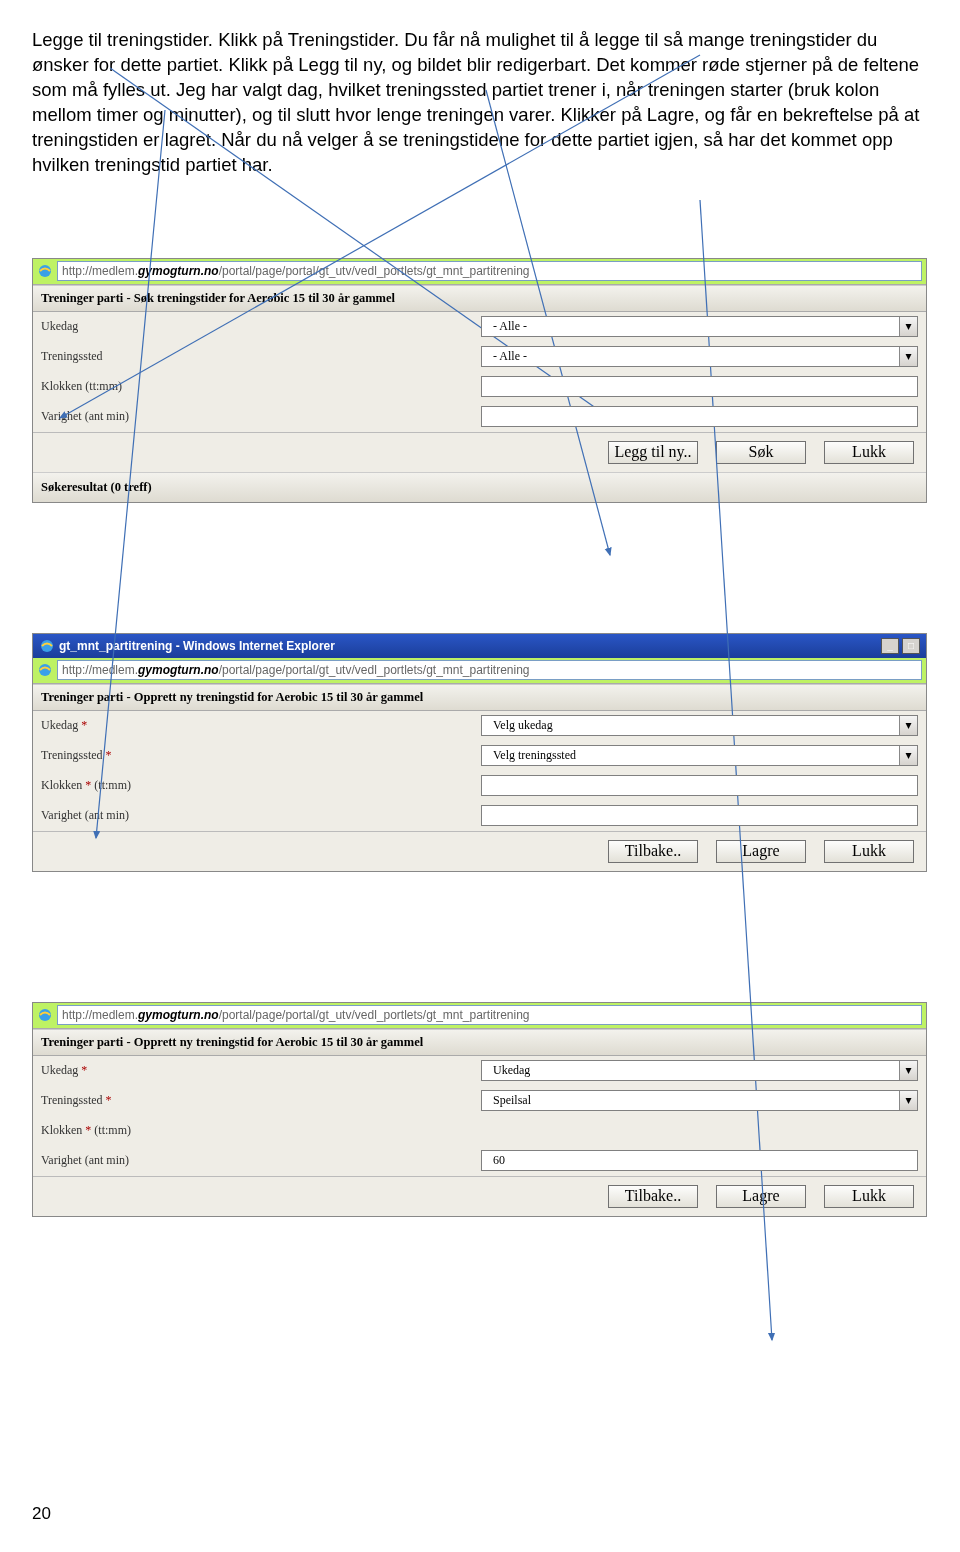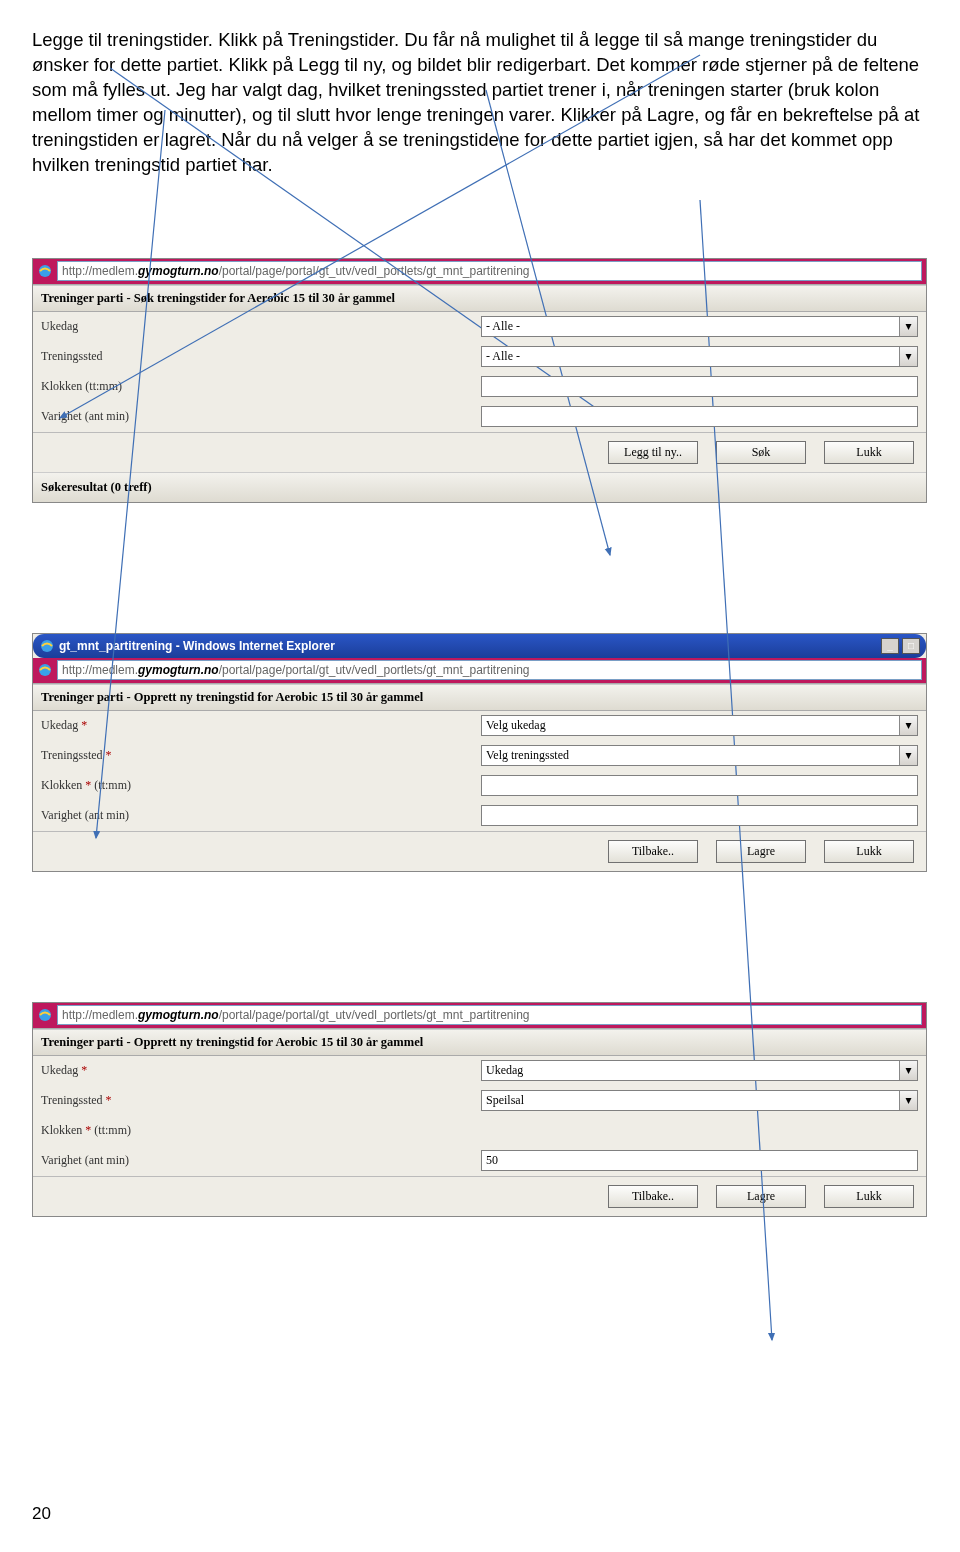--- a/index.html
+++ b/index.html
@@ -36,34 +36,33 @@
   .panel.last { margin-bottom: 0; }
   .titlebar {
     height: 24px;
     background: linear-gradient(#2a56c6, #1b3e9a);
     color: #fff;
     display: flex;
     align-items: center;
     padding: 0 6px;
     font-size: 12px;
     font-weight: bold;
-    border-radius: 11px;
   }
   .titlebar .spacer { flex: 1; }
   .wc-btn {
     width: 18px; height: 16px;
     background: #d6d3ce;
     border: 1px solid #555;
     margin-left: 3px;
     display: flex; align-items: center; justify-content: center;
     font-size: 10px; font-family: Arial;
   }
   .addrbar {
     height: 26px;
-    background: #be185d;
+    background: #bef264;
     border-bottom: 1px solid #aaa;
     display: flex;
     align-items: center;
     padding: 0 4px;
     gap: 4px;
   }
   .ie-icon {
     width: 16px; height: 16px;
     display: inline-block;
   }
@@ -104,21 +103,21 @@
   .flabel .req { color: #a00; }
   .fctrl {
     flex: 1;
   }
   .sel, .txt {
     width: 100%;
     height: 21px;
     border: 1px solid #808080;
     background: #fff;
     font-size: 12px;
-    padding: 0 4px;
+    padding: 0 11px;
     display: flex;
     align-items: center;
     position: relative;
   }
   .sel .caret {
     position: absolute;
     right: 0; top: 0; bottom: 0;
     width: 18px;
     background: linear-gradient(#f5f5f5,#d6d3ce);
     border-left: 1px solid #888;
@@ -130,21 +129,21 @@
     gap: 18px;
     padding: 8px 12px;
     border-top: 1px solid #bbb;
     background: #efede6;
   }
   .btn {
     min-width: 90px;
     height: 23px;
     background: linear-gradient(#fdfdfc,#e3e1d8);
     border: 1px solid #717171;
-    font-size: 12px;
+    font-size: 16px;
     display: flex; align-items: center; justify-content: center;
     cursor: pointer;
   }
   .resulthead {
     background: linear-gradient(#f3f2ed,#dedbd1);
     border-top: 1px solid #ccc;
     padding: 7px 8px;
     font-weight: bold;
     font-size: 12.5px;
   }
@@ -340,21 +339,21 @@
           </div>
         </div>
     </div>
     <div class="frow">
       <div class="flabel"><span>Klokken </span><span class="req">*</span><span> (tt:mm)</span></div>
     </div>
     <div class="frow">
       <div class="flabel">Varighet (ant min)</div>
       <div class="fctrl">
           <div class="txt">
-            <span>50</span>
+            <span>60</span>
           </div>
         </div>
     </div>
     <div class="btnrow">
       <div class="btn">Tilbake..</div>
       <div class="btn">Lagre</div>
       <div class="btn">Lukk</div>
     </div>
   </div>
 </div>

